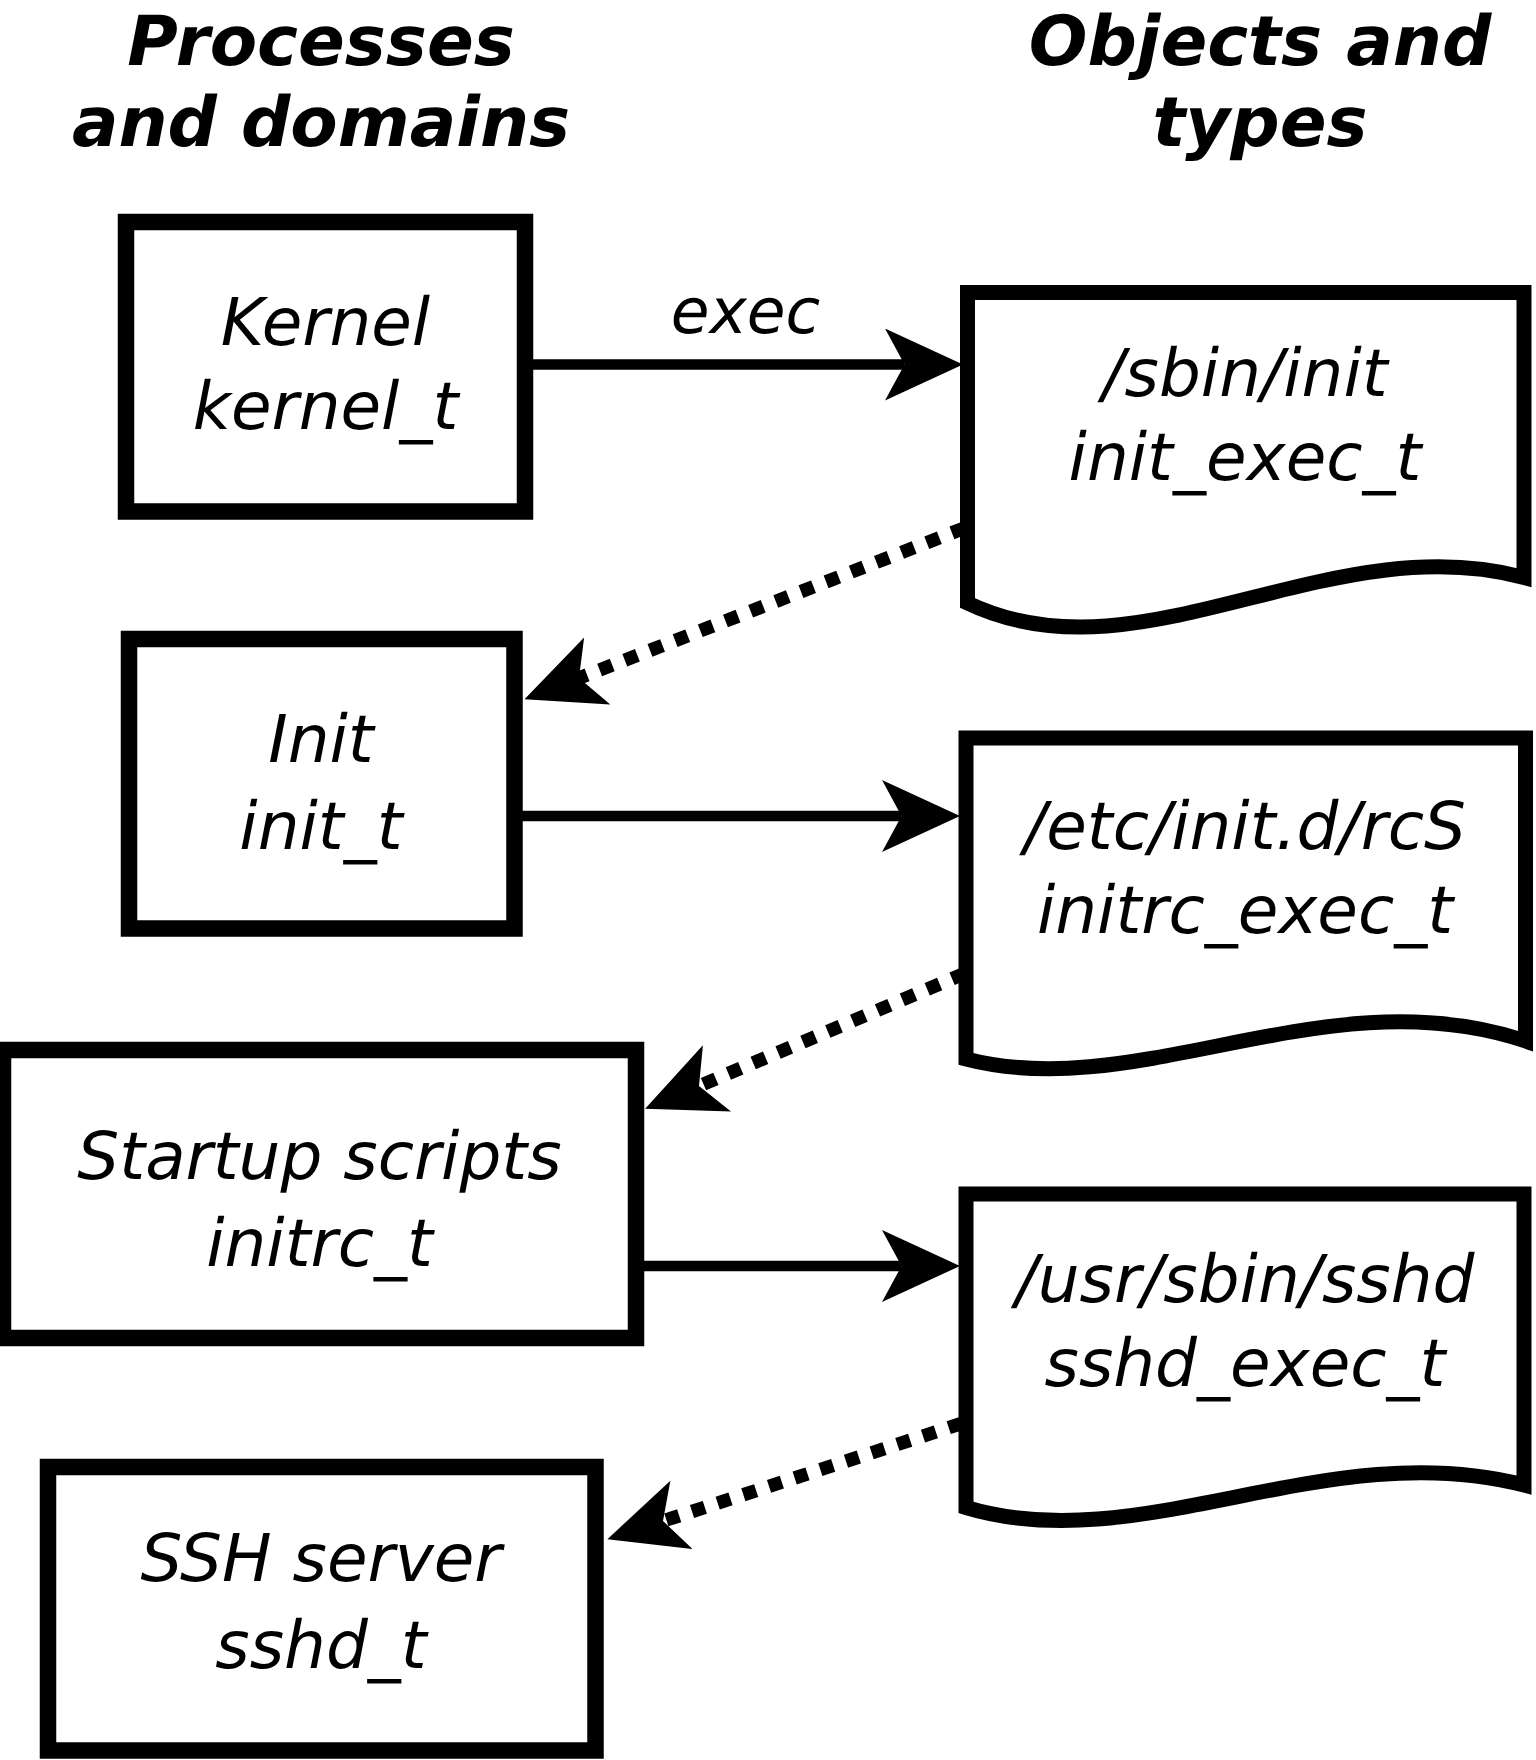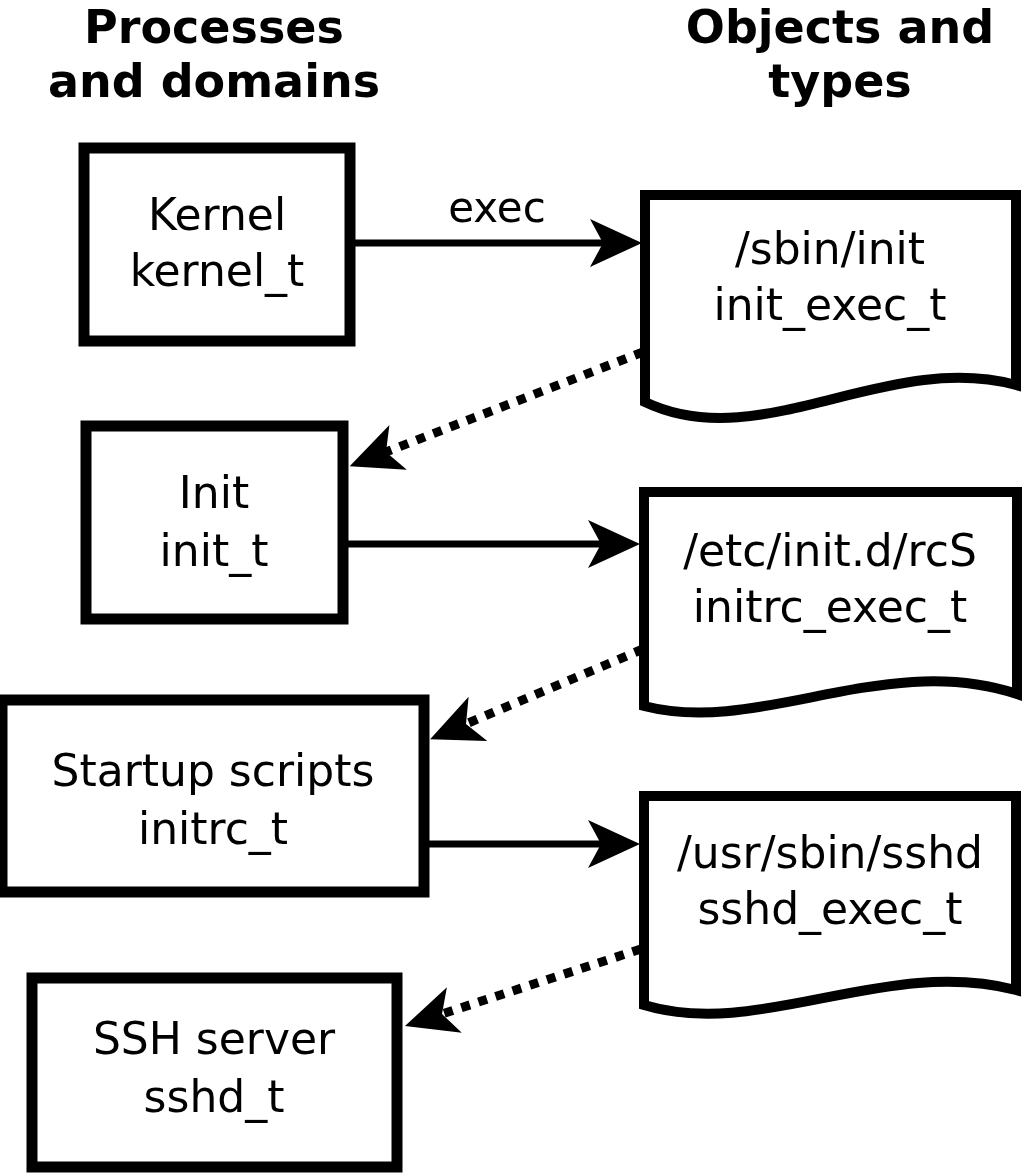--- a/index.html
+++ b/index.html
@@ -6,20 +6,21 @@
     margin: 0;
     padding: 0;
     background: #ffffff;
   }
   .page {
     position: relative;
     width: 1024px;
     height: 1173px;
     background: #ffffff;
     overflow: hidden;
+    font-style: italic;
   }
   svg {
     display: block;
     font-family: "DejaVu Sans", "Liberation Sans", sans-serif;
   }
   .col-header {
     font-size: 46px;
     font-weight: bold;
     fill: #000000;
     text-anchor: middle;

